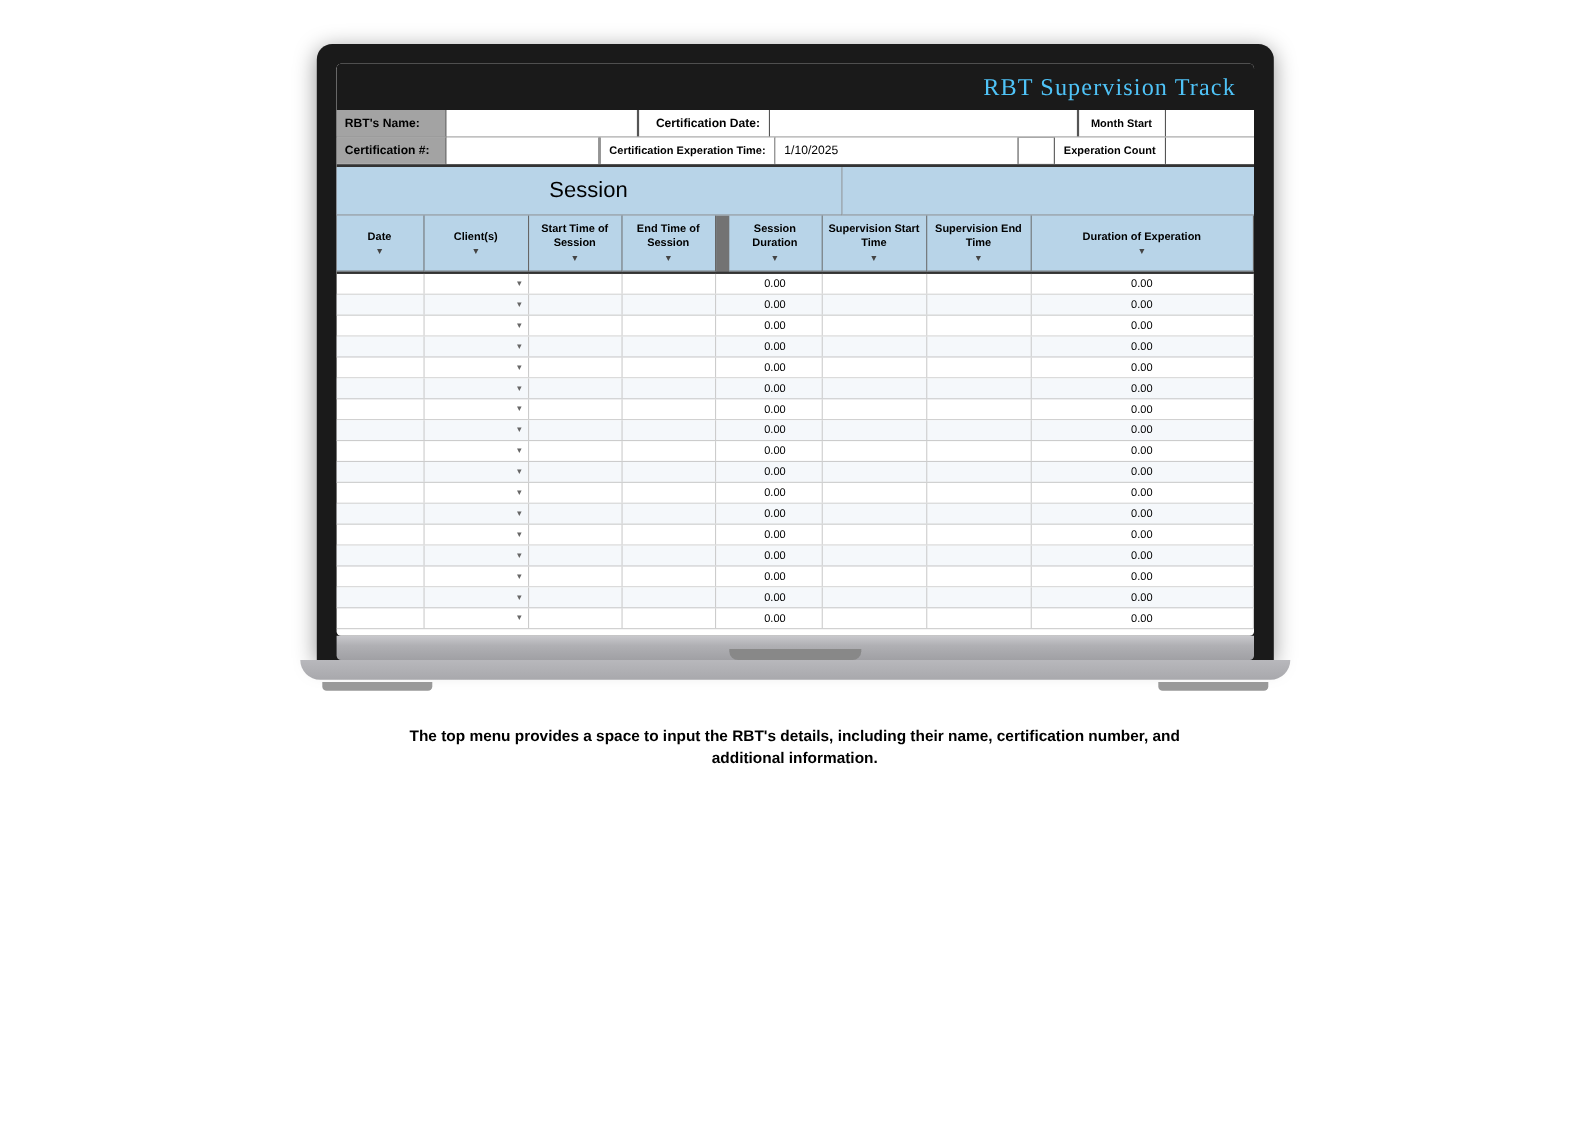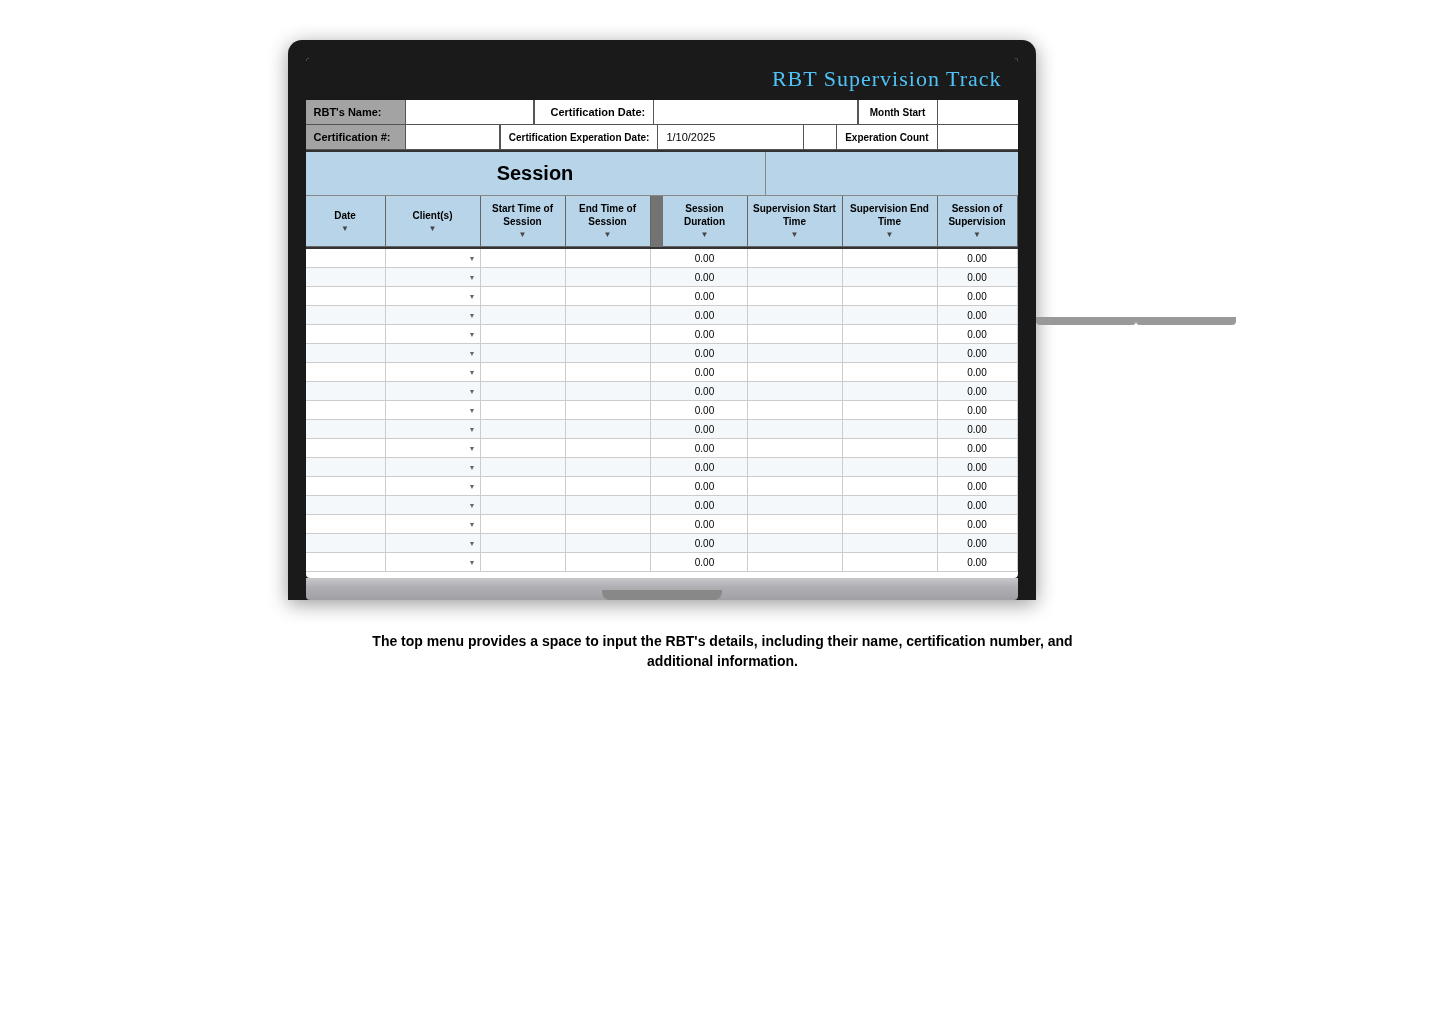--- a/index.html
+++ b/index.html
@@ -11,21 +11,21 @@
       align-items: center;
       min-height: 1032px;
       width: 1445px;
       padding: 40px 0 20px 0;
     }
 
     
     .laptop-outer {
       width: 870px;
       display: flex;
-      flex-direction: row;
+      flex-direction: column;
       align-items: center;
     }
 
     .laptop-screen-bezel {
       background: #1a1a1a;
       border-radius: 14px 14px 0 0;
       padding: 18px 18px 0 18px;
       width: 870px;
       box-shadow: 0 4px 20px rgba(0,0,0,0.4);
     }
@@ -147,21 +147,21 @@
     }
 
     
     .session-header-row {
       display: flex;
       background: #b8d4e8;
     }
 
     .session-title-cell {
       background: #b8d4e8;
-      font-weight: 700;
+      font-weight: 400;
       font-size: 20px;
       text-align: center;
       padding: 10px 8px;
       flex: 0 0 460px;
       border-right: 1px solid #888;
       border-bottom: 1px solid #888;
     }
 
     .session-empty-cell {
       background: #b8d4e8;
@@ -268,21 +268,21 @@
             <div class="header-value" style="flex:1.2"></div>
             <div class="header-label-right">Certification Date:</div>
             <div class="header-value" style="flex:2"></div>
             <div class="header-label-right" style="font-size:10px; min-width:80px; text-align:center; justify-content:center;">Month Start</div>
             <div class="header-value-right"></div>
           </div>
 
           <div class="header-row">
             <div class="header-label">Certification #:</div>
             <div class="header-value" style="flex:1.2"></div>
-            <div class="header-label-right" style="font-size:10px; flex-direction:column; align-items:flex-end; justify-content:center;">Certification Experation Date:</div>
+            <div class="header-label-right" style="font-size:10px; flex-direction:column; align-items:flex-end; justify-content:center;">Certification Experation Time:</div>
             <div class="header-value" style="flex:2">1/10/2025</div>
             <div class="header-label-right" style="font-size:10px; min-width:80px; flex-direction:column; text-align:center; justify-content:center; align-items:center;margin-left:32px;">Experation Count</div>
             <div class="header-value-right"></div>
           </div>
         </div>
 
         <div class="session-header-row">
           <div class="session-title-cell">Session</div>
           <div class="session-empty-cell"></div>
         </div>
@@ -310,21 +310,21 @@
           </div>
           <div class="col-header col-sup-start">
             <span style="white-space:pre-wrap;text-align:center;">Supervision Start Time</span>
             <span class="filter-icon">▼</span>
           </div>
           <div class="col-header col-sup-end">
             <span style="white-space:pre-wrap;text-align:center;">Supervision End Time</span>
             <span class="filter-icon">▼</span>
           </div>
           <div class="col-header col-sup-duration">
-            <span style="white-space:pre-wrap;text-align:center;">Session of Supervision</span>
+            <span style="white-space:pre-wrap;text-align:center;">Duration of Experation</span>
             <span class="filter-icon">▼</span>
           </div>
         </div>
 
         <div id="data-rows-container">
             <div class="data-row">
       <div class="data-cell col-date"></div>
       <div class="data-cell col-client cell-with-dropdown">
                 <span></span>
                 <span class="dropdown-arrow">▼</span>

